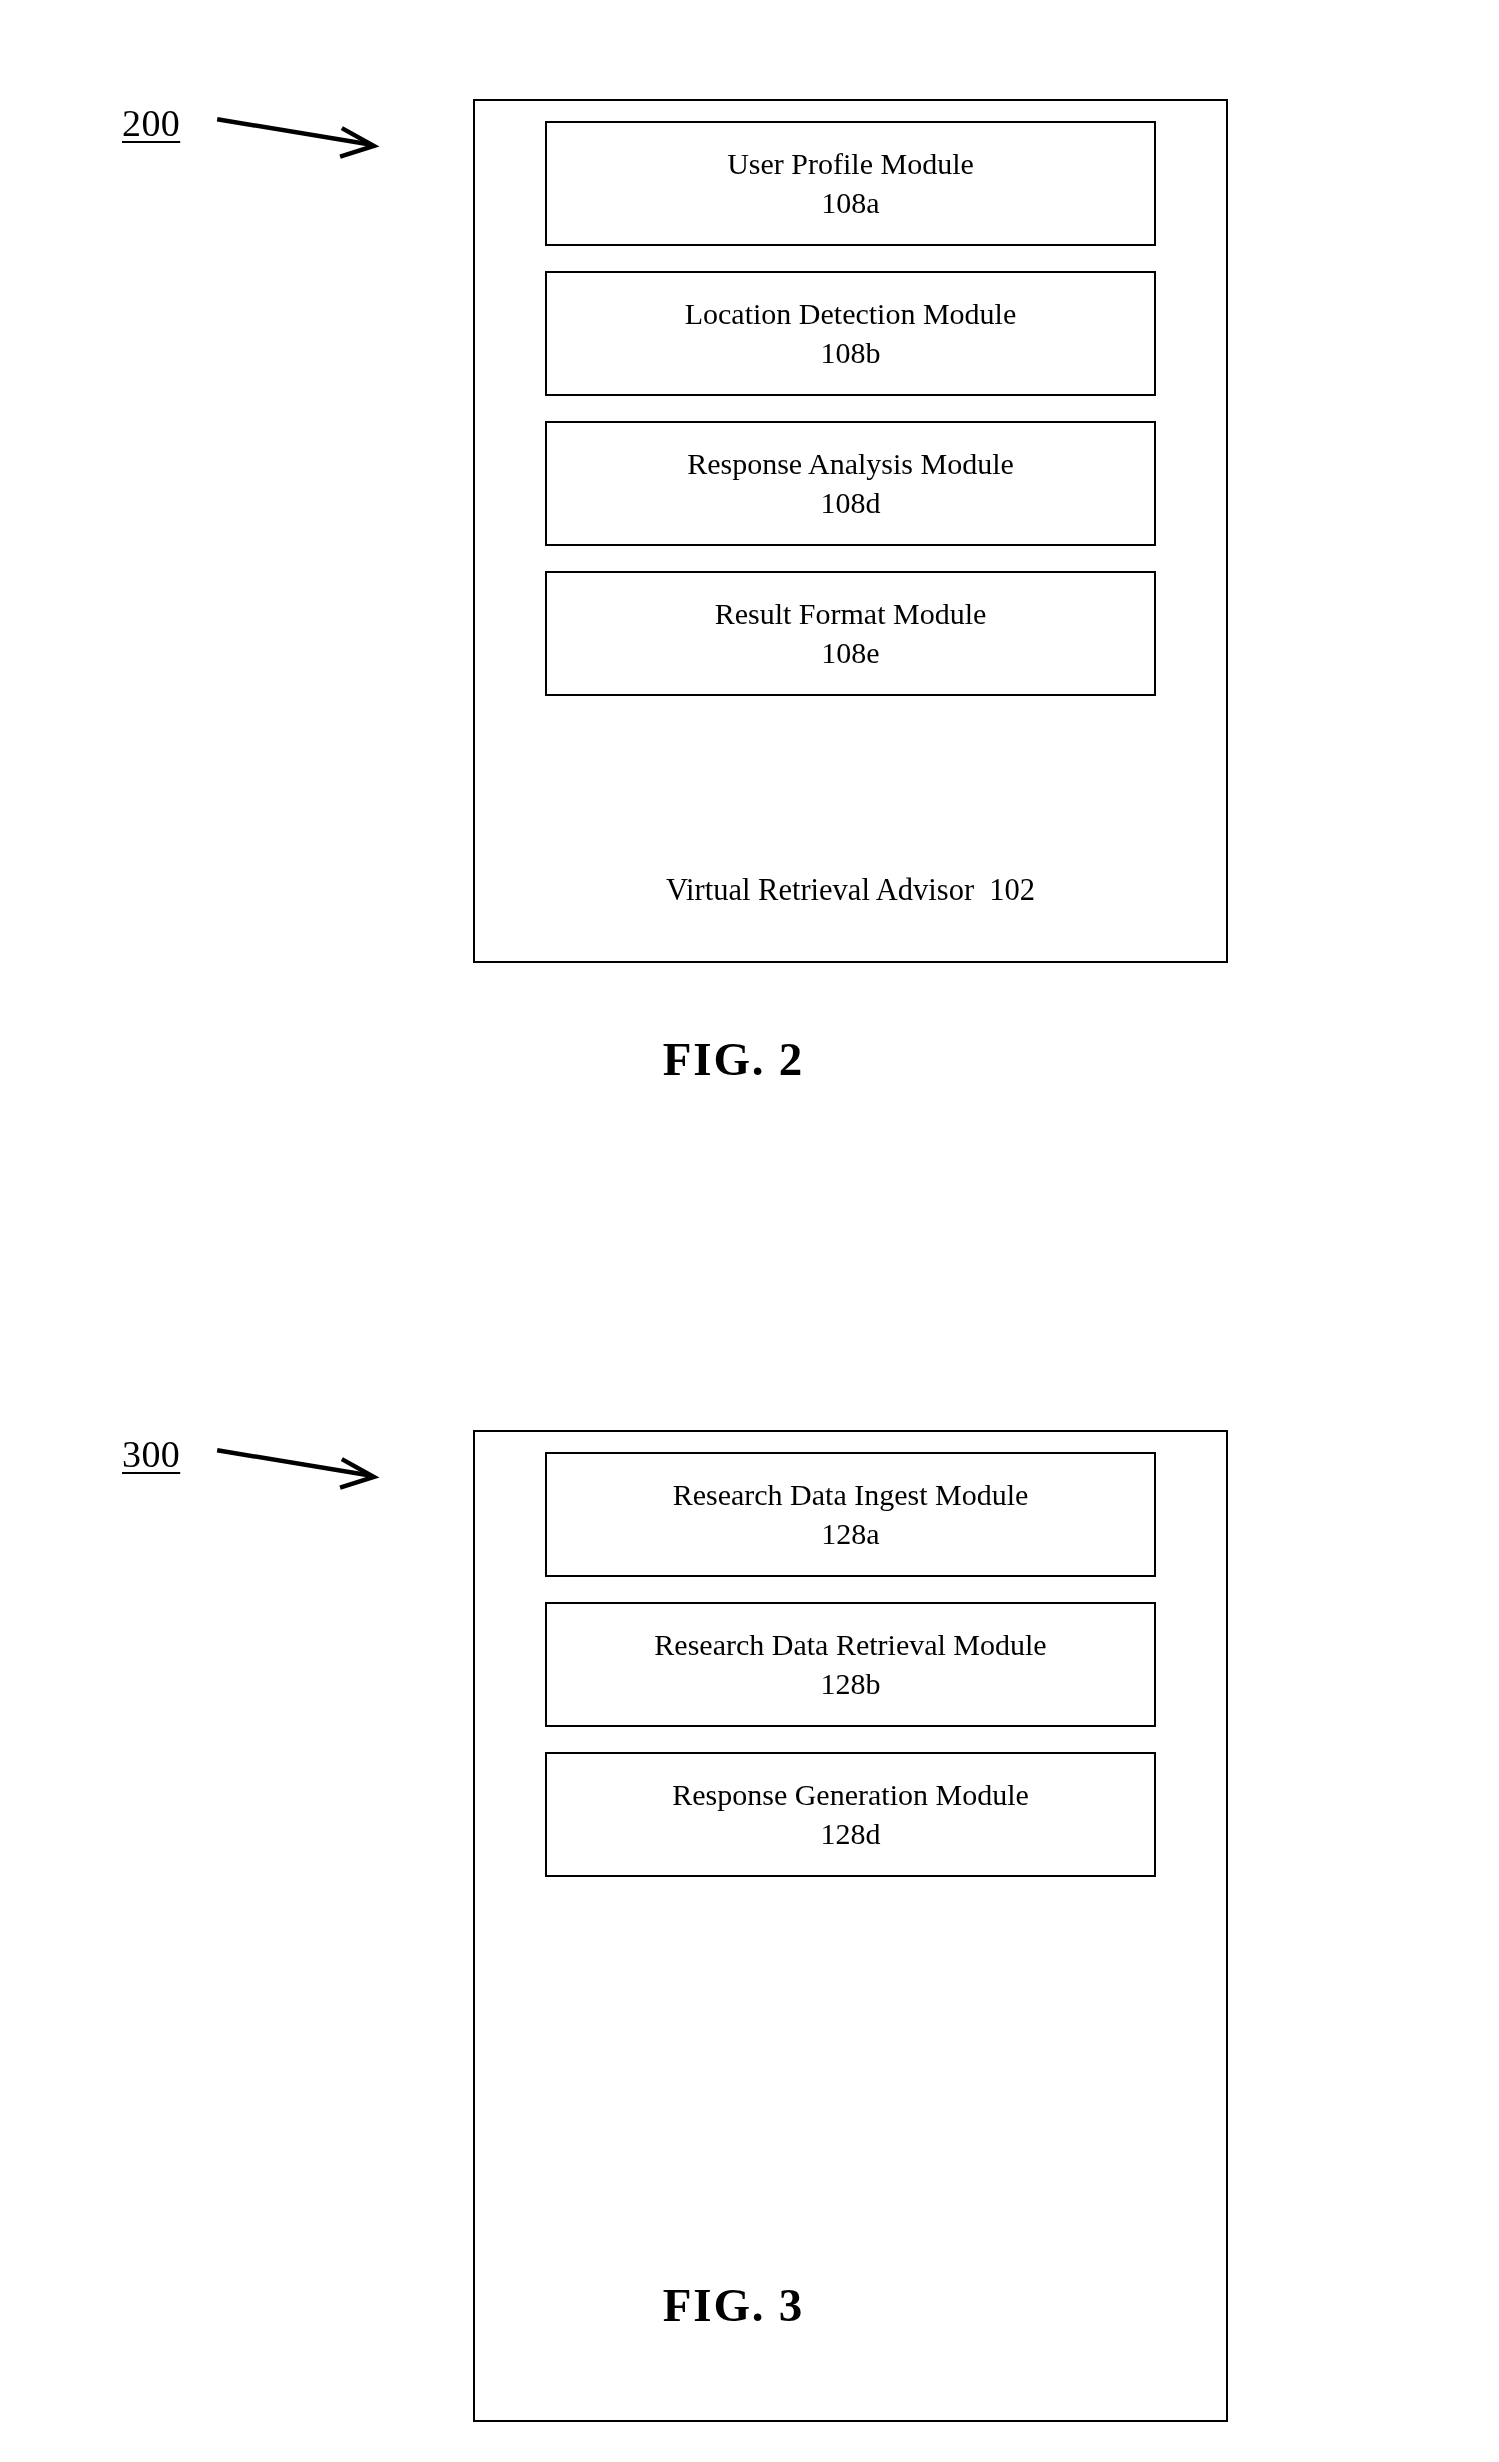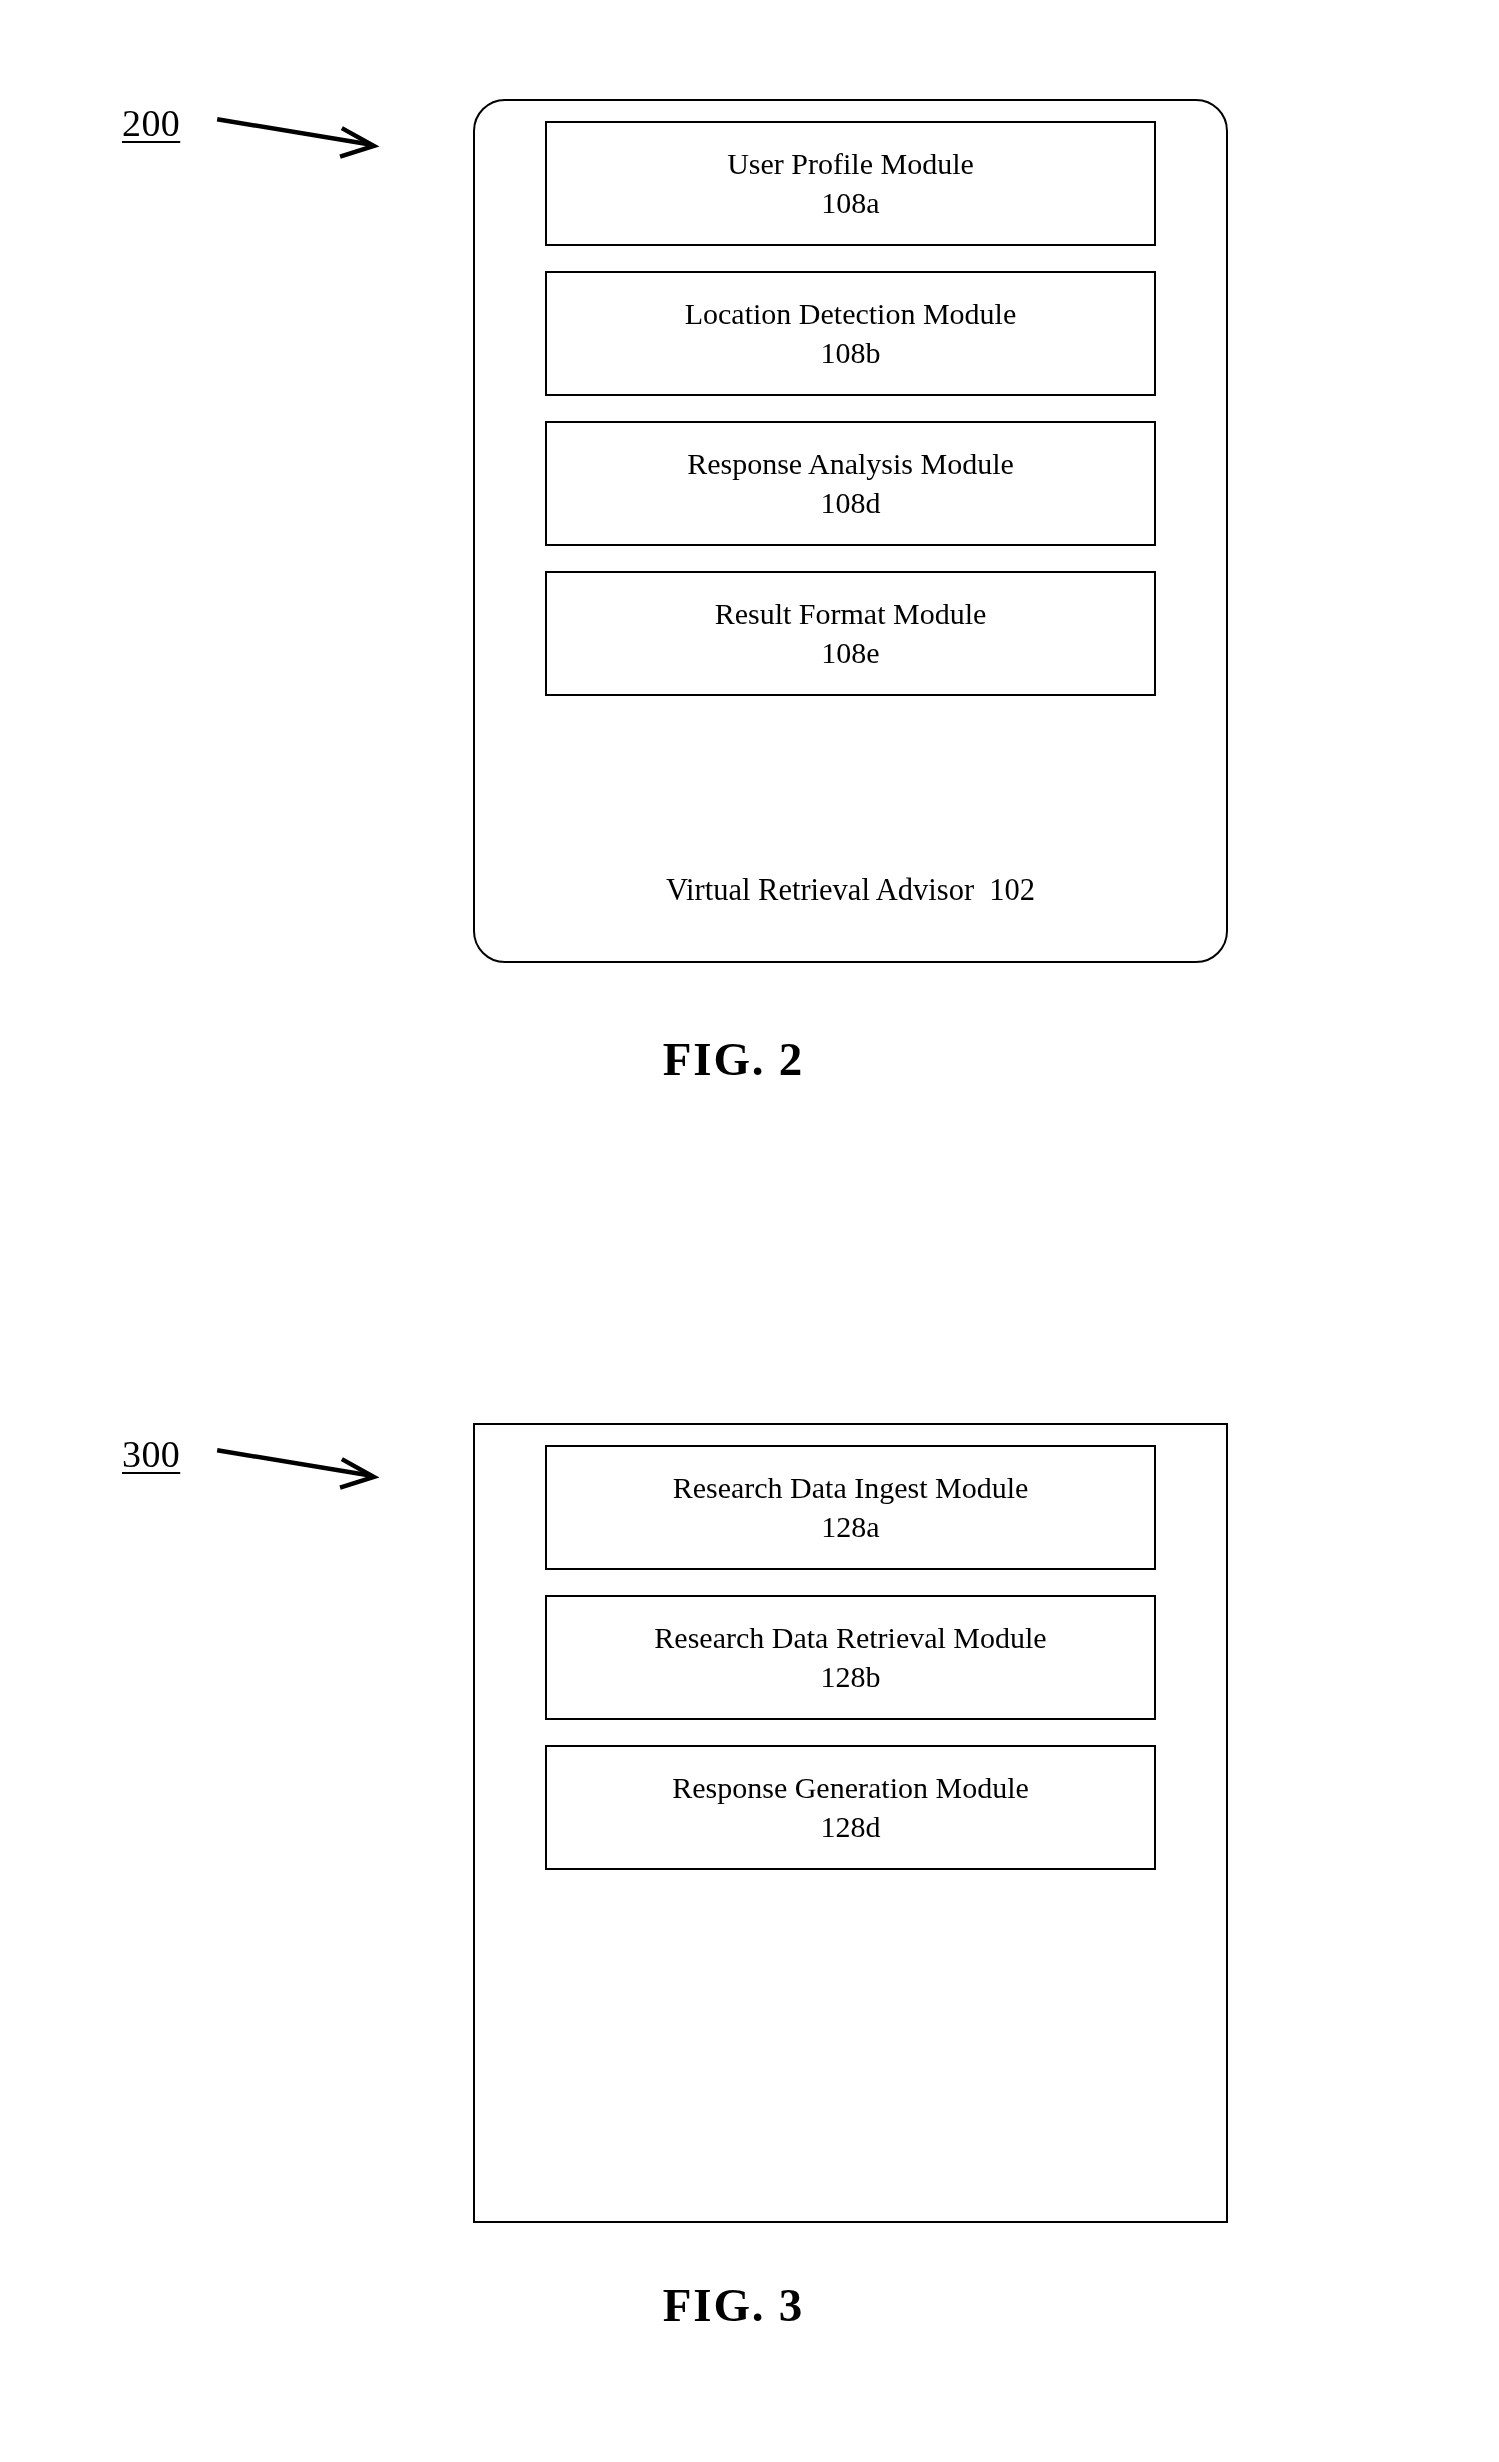--- a/index.html
+++ b/index.html
@@ -65,25 +65,24 @@
     position: absolute;
     left: 473px;
     width: 755px;
     border: 2.7px solid #000000;
     box-sizing: border-box;
     background: #ffffff;
   }
   #fig2-container {
     top: 99px;
     height: 864px;
-    border-radius: 32px;
   }
   #fig3-container {
-    top: 92px;
-    height: 800px;
+    top: 99px;
+    height: 992px;
   }
 
   
   .module-stack {
     position: absolute;
     left: 70px;
     top: 20px;
     width: 611px;
   }
   .module-box {

